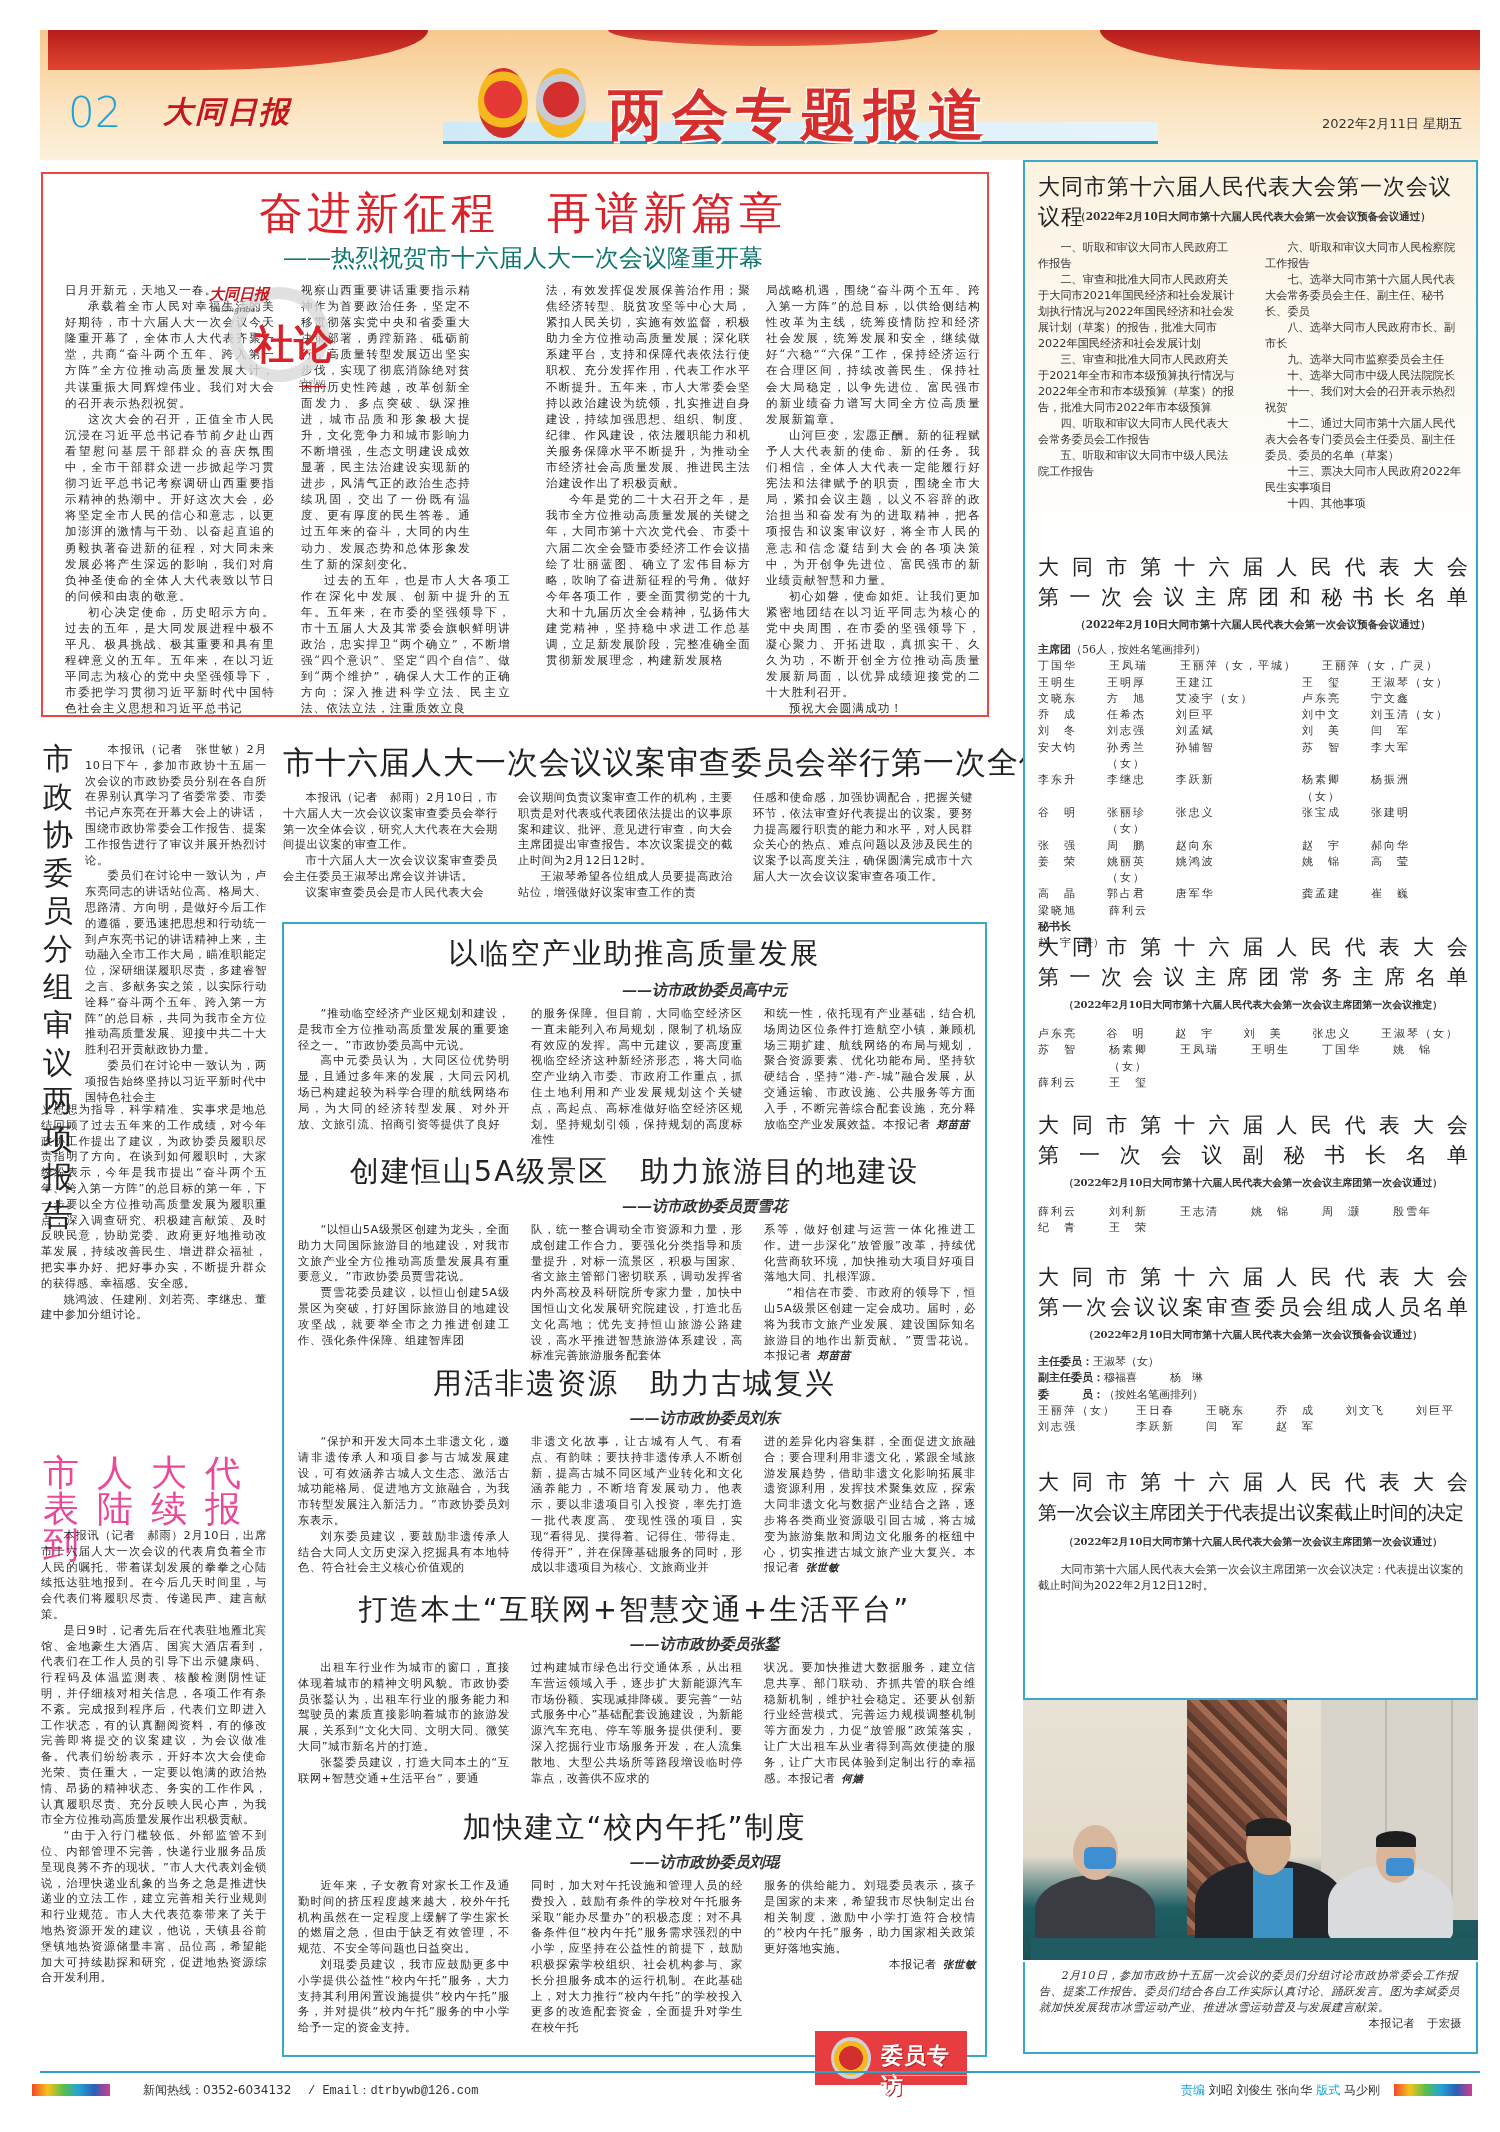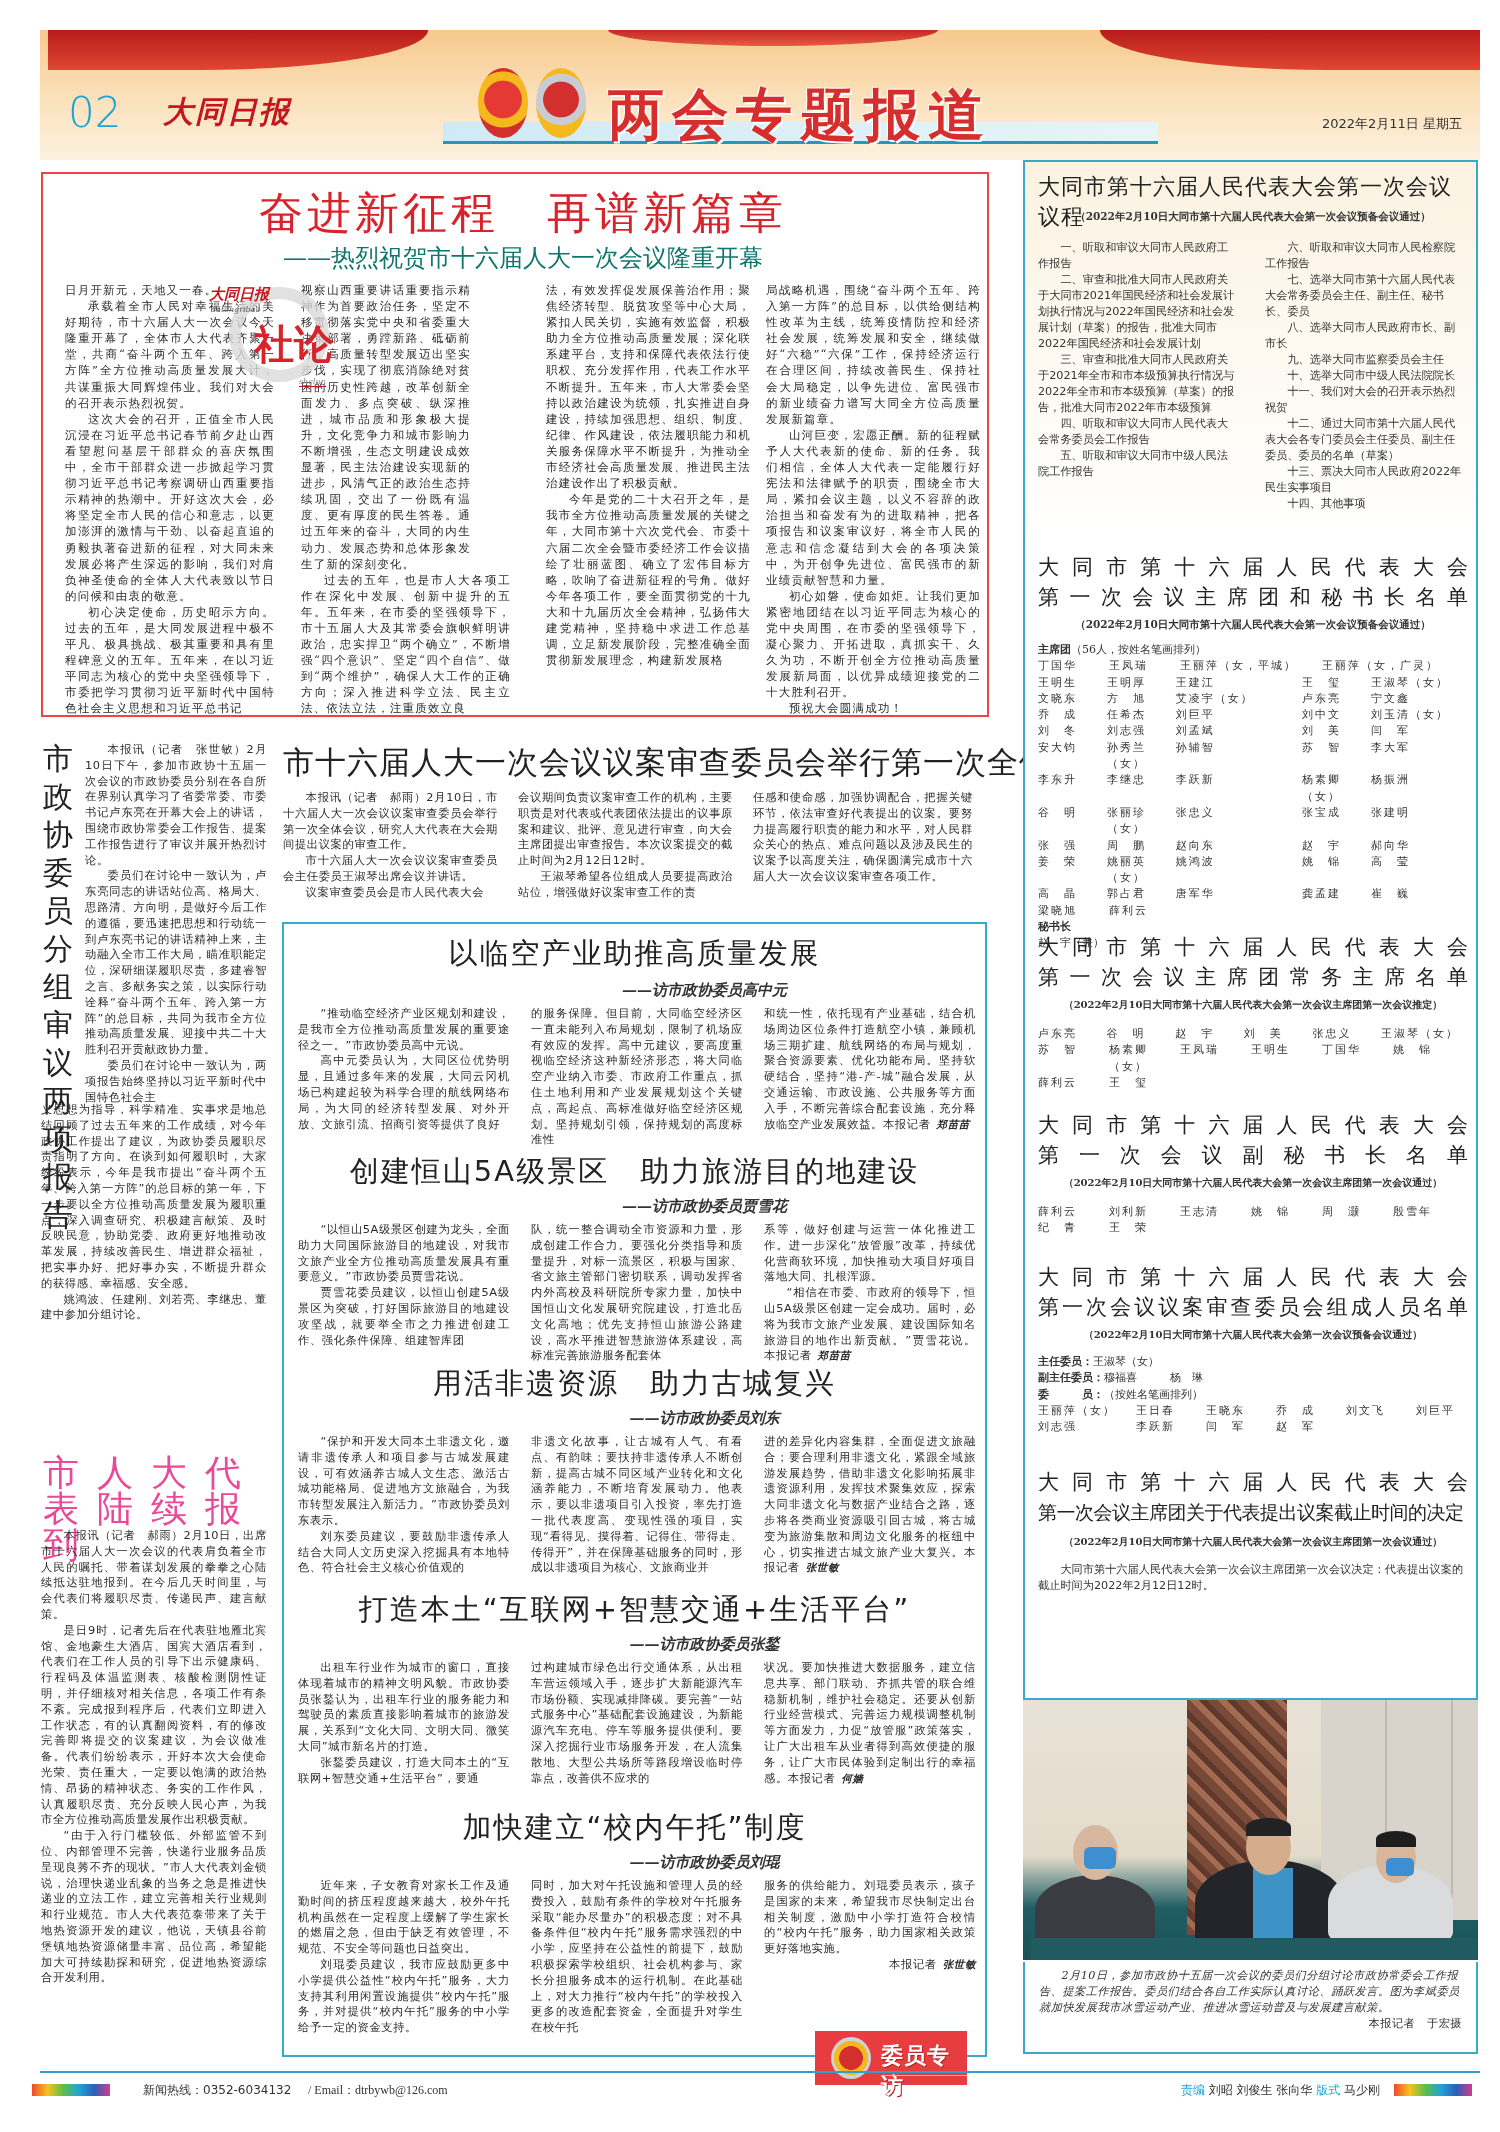--- a/index.html
+++ b/index.html
@@ -89,21 +89,21 @@
   #p3-hair{left:345px;top:131px;width:40px;height:16px;background:#1d1d1d;border-radius:50% 50% 0 0;}
   #p3-mask{left:355px;top:158px;width:28px;height:18px;background:#3d8fd1;border-radius:5px;}
   #photo-table{left:0;top:238px;width:455px;height:22px;background:#1f5b60;}
   #caption{left:1015px;top:1962px;width:455px;height:92px;padding:6px 14px;font-size:11.2px;line-height:16px;color:#333;font-style:italic;letter-spacing:.5px;background:#fff;}
   #caption p{text-indent:2em;}
   #caption .credit{text-align:right;font-style:normal;font-family:"DejaVu Sans",sans-serif;}
   
   #footer-rule{left:32px;top:2071px;width:1440px;height:2px;background:#2ea0c9;}
   .rainbow{position:absolute;width:78px;height:12px;background:linear-gradient(90deg,#f04a2a,#f7c21f,#5bbf4a,#23a3d6,#2b5fb6,#d63a8e);}
   #footer-hotline{left:135px;top:2082px;font-family:"DejaVu Sans",sans-serif;font-size:12px;color:#333;}
-  #footer-email{left:300px;top:2082px;font-family:Liberation Serif, serif;font-size:12px;color:#333;}
+  #footer-email{left:300px;top:2082px;font-family:Liberation Mono, monospace;font-size:12px;color:#333;}
   #footer-credits{right:120px;top:2082px;font-family:"DejaVu Sans",sans-serif;font-size:12px;color:#333;}
   #footer-credits .role{color:#1fa3d6;}
 </style>
 </head>
 <body>
 
 <div id="masthead" class="abs">
   <div id="curtain-l" class="abs"></div>
   <div id="curtain-m" class="abs"></div>
   <div id="curtain-r" class="abs"></div>

